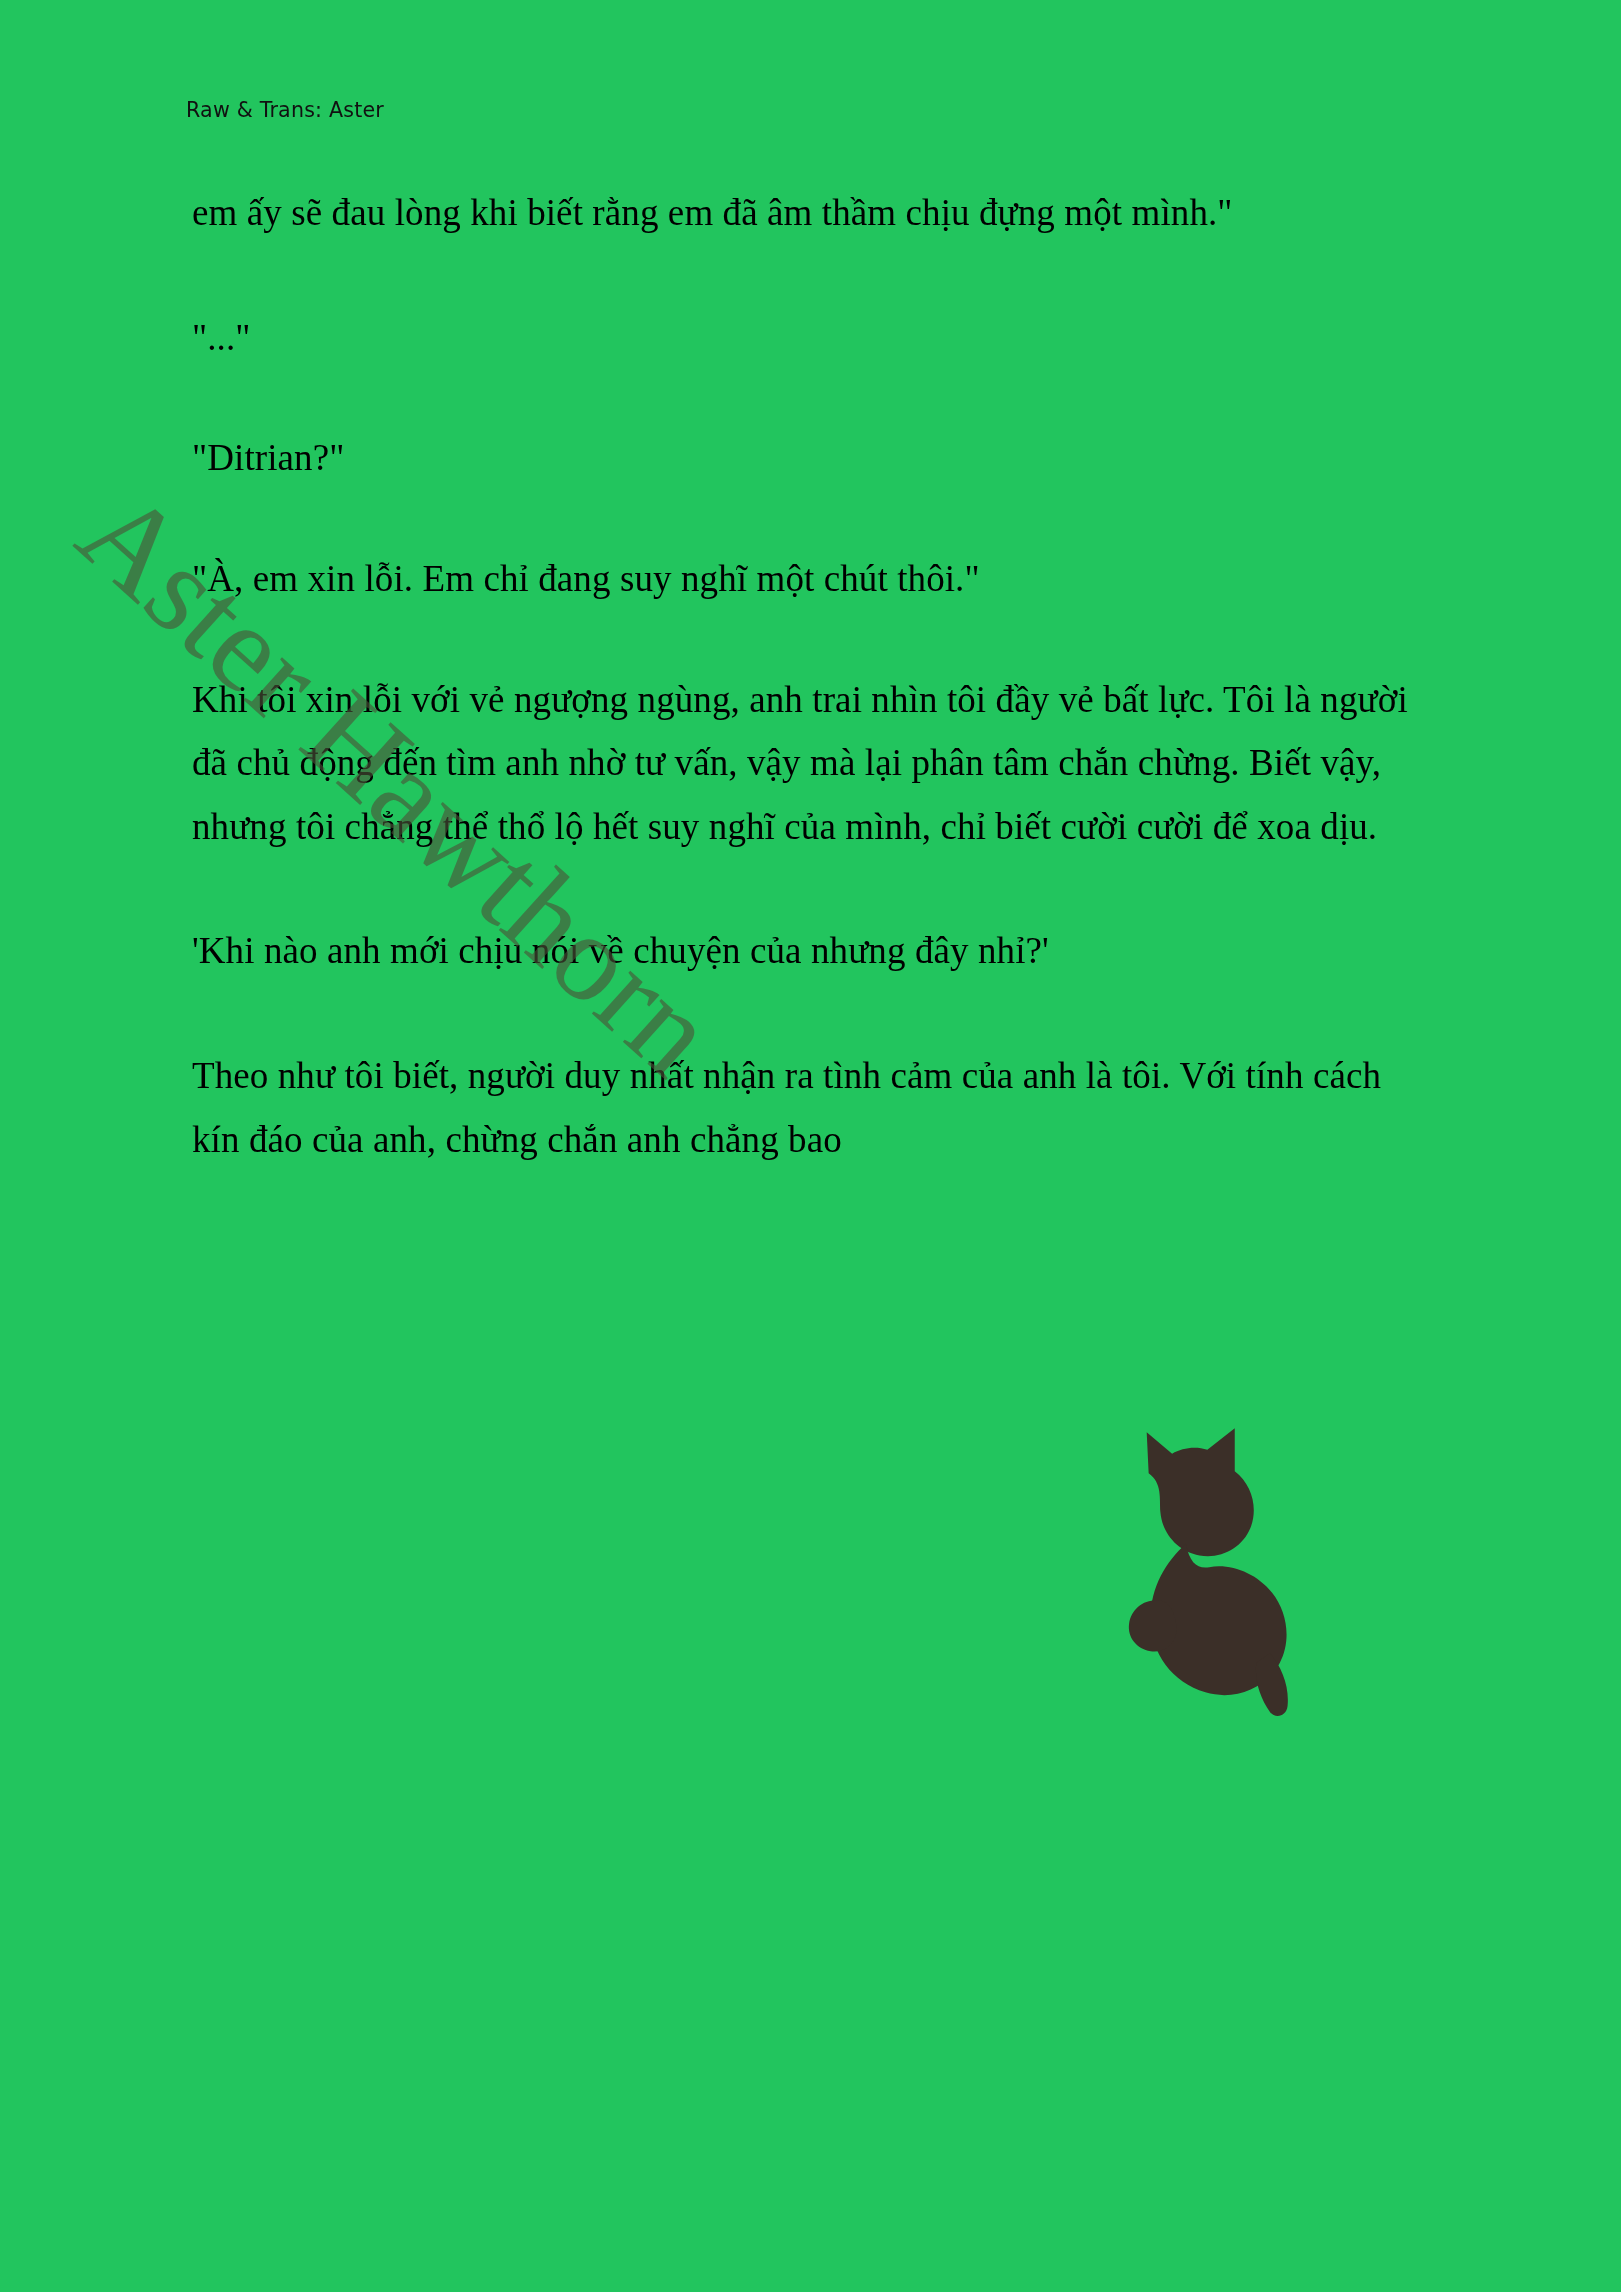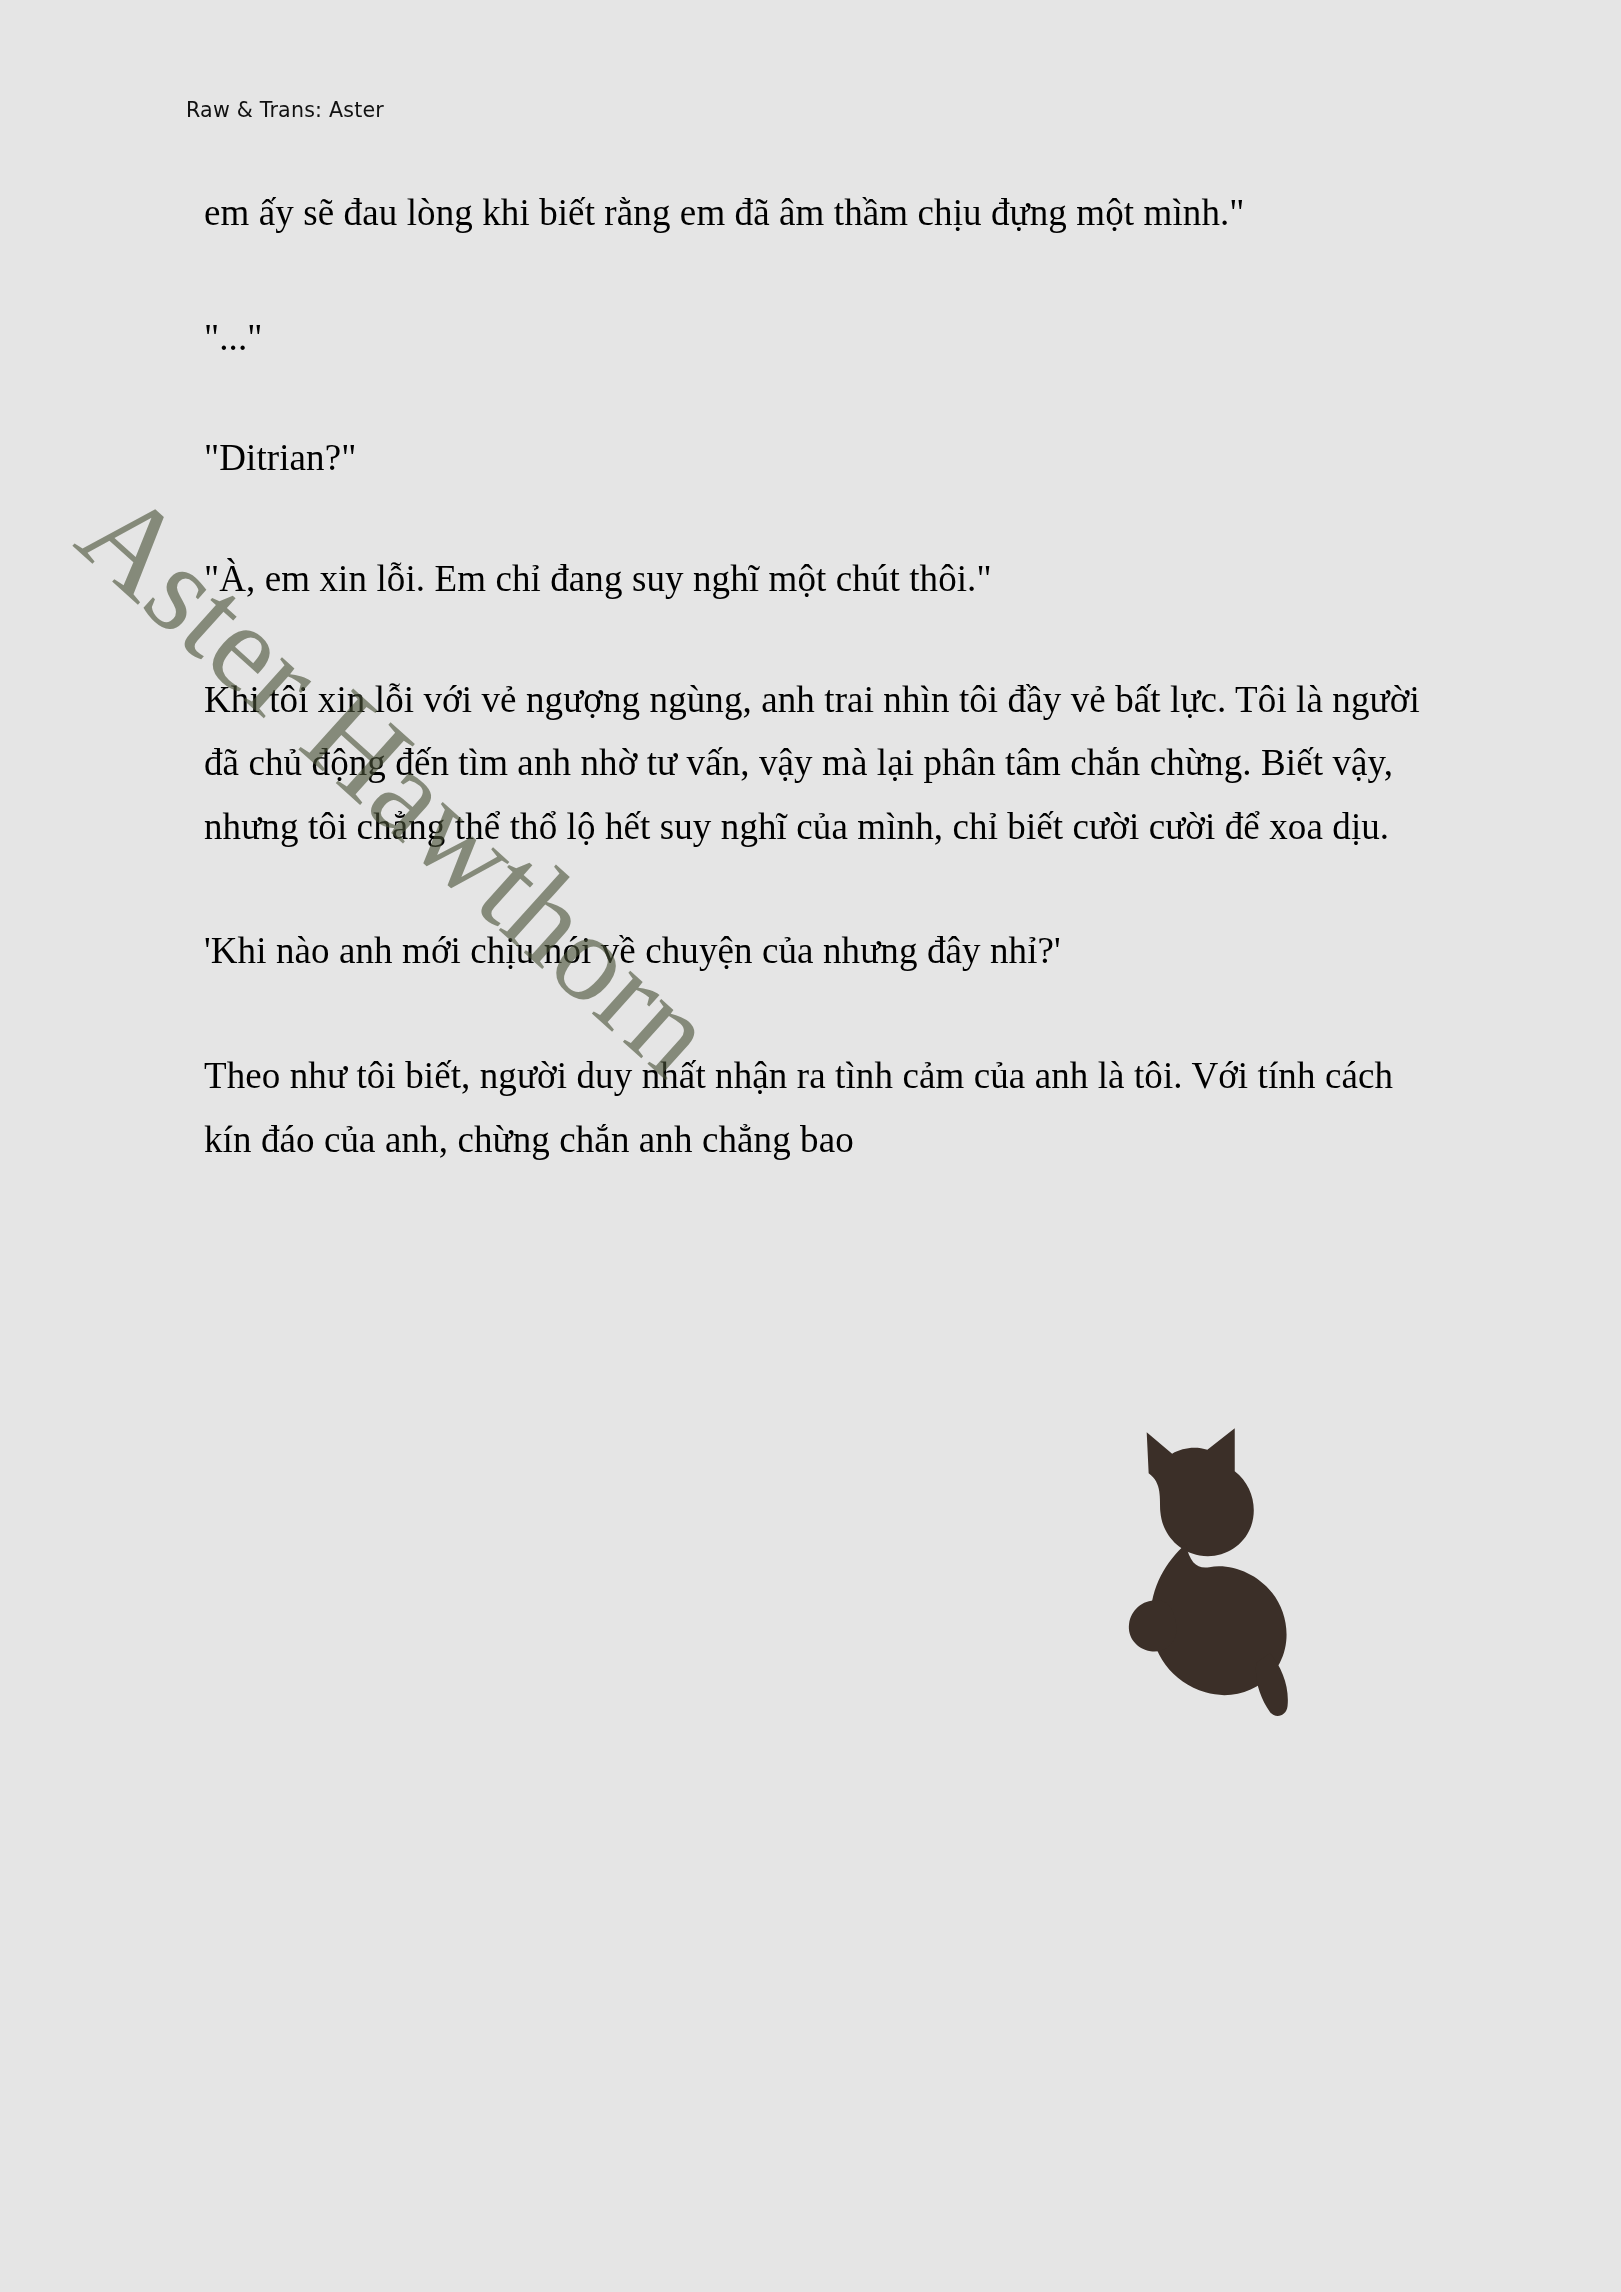--- a/index.html
+++ b/index.html
@@ -12,38 +12,37 @@
     height: 2293px;
     position: relative;
     overflow: hidden;
     font-family: "Liberation Serif", serif;
     color: #000000;
   }
   .page {
     position: relative;
     width: 1621px;
     height: 2293px;
-    background: #e5e5e5;
+    background: #22c55e;
     box-sizing: border-box;
   }
   .header {
     position: absolute;
     left: 186px;
     top: 98px;
     font-family: "DejaVu Sans", sans-serif;
     font-size: 20.6px;
     letter-spacing: 0.2px;
     color: #111111;
   }
   .content {
     position: absolute;
     left: 192px;
     top: 181px;
     width: 1245px;
-    margin-left: 12px;
   }
   .para {
     font-family: "Liberation Serif", serif;
     font-size: 37px;
     line-height: 1.72;
     color: #000000;
     margin: 0 0 61px 0;
     text-align: left;
     letter-spacing: 0.1px;
   }

